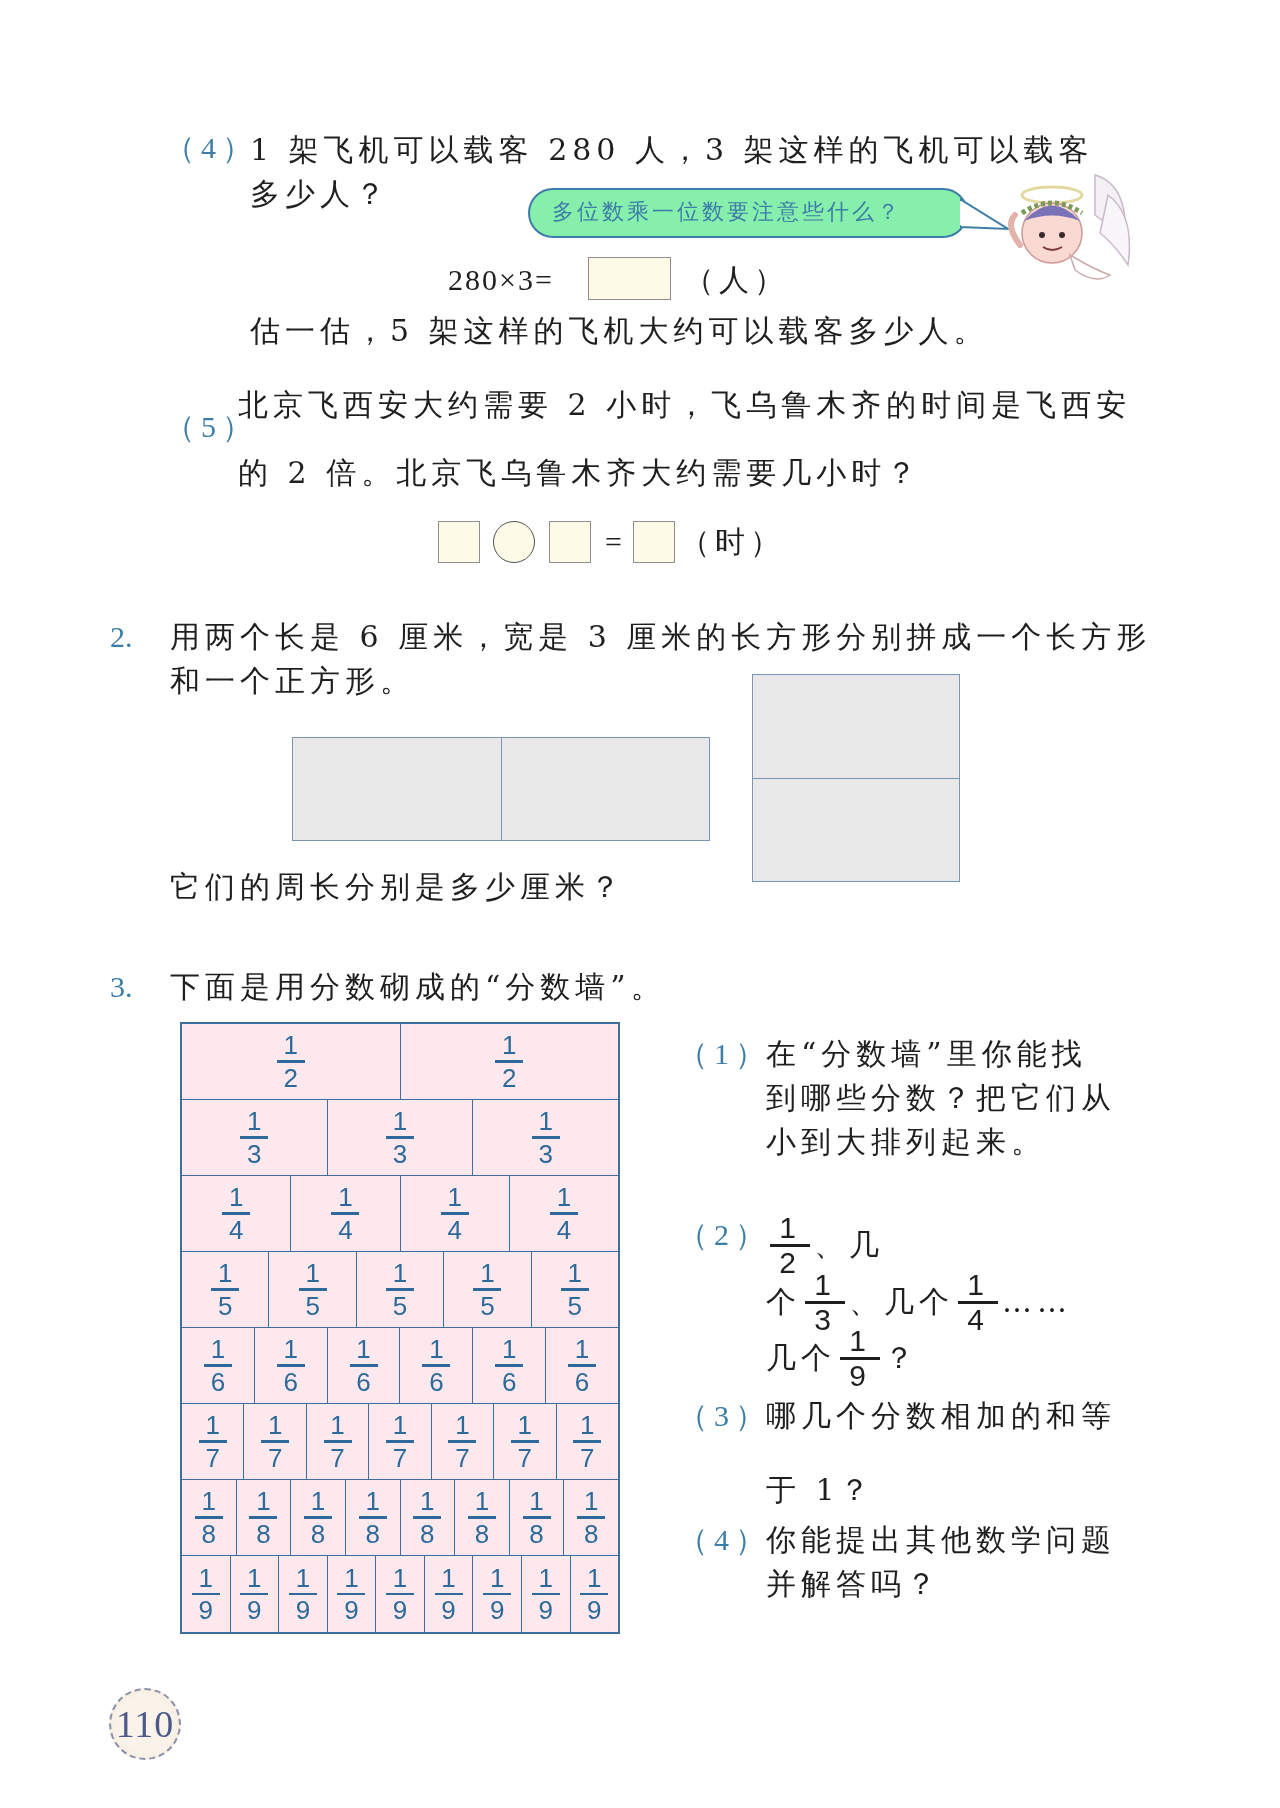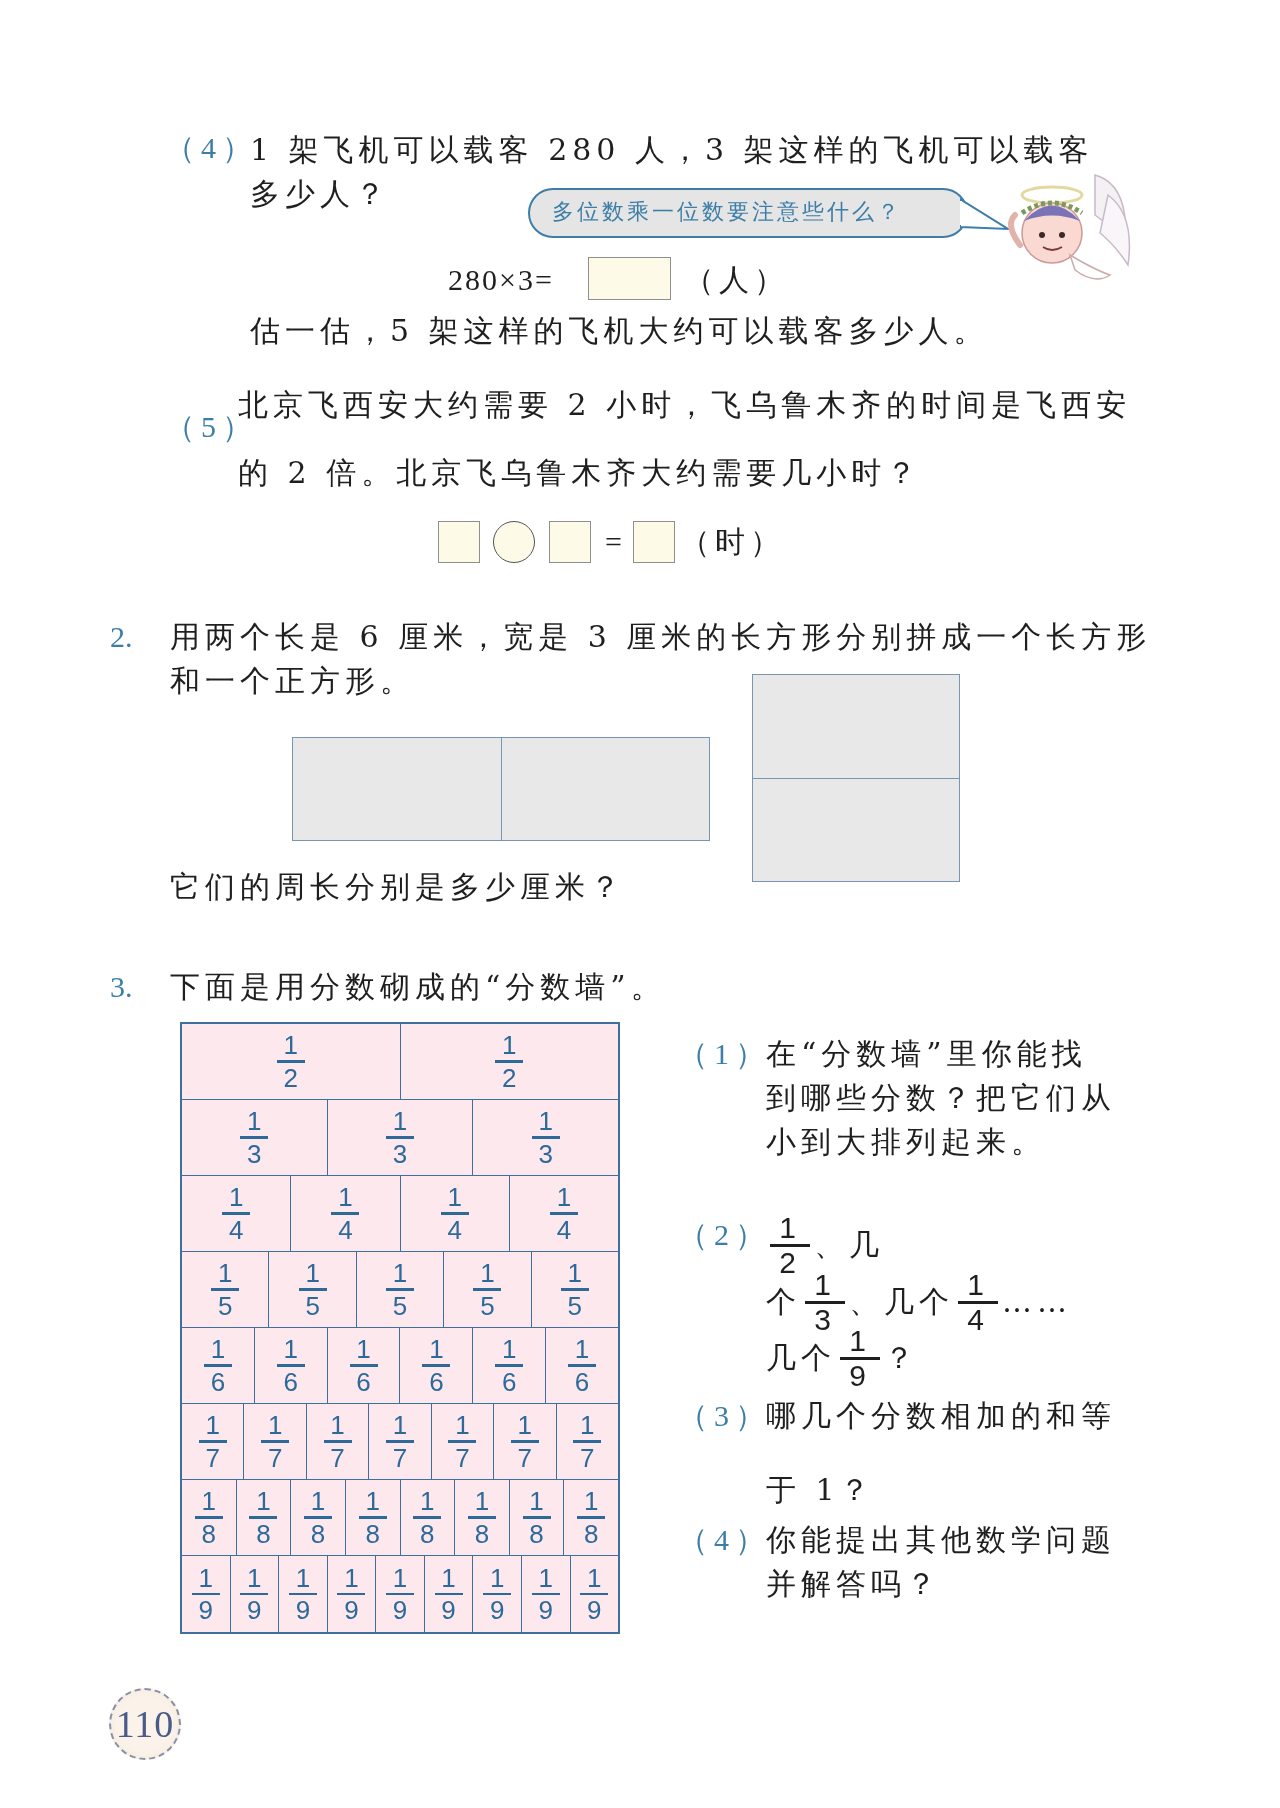--- a/index.html
+++ b/index.html
@@ -10,21 +10,21 @@
     color:#1f1f1f;
   }
   .abs { position:absolute; }
   .txt { font-size:30px; letter-spacing:5px; white-space:nowrap; line-height:44px; }
   .num-sans { font-family:Liberation Serif, serif; }
   .label { font-family:"Liberation Serif","DejaVu Serif",serif; font-size:30px; color:#3d7ea8; letter-spacing:6px; }
   .qnum { font-family:"Liberation Serif","DejaVu Serif",serif; font-size:30px; color:#3d7ea8; }
   .answer-box { background:#fdfbe8; border:1.5px solid #8f8f8f; box-sizing:border-box; }
   .answer-circle { background:#fdfbe8; border:1.5px solid #555; border-radius:50%; box-sizing:border-box; }
   .bubble {
-    border:2px solid #3d7ea8; border-radius:26px; background:#e5e5e5;
+    border:2px solid #3d7ea8; border-radius:26px; background:#86efac;
     color:#3d7ea8; font-size:22px; letter-spacing:3px; line-height:44px;
     padding:0 22px; box-sizing:border-box;
   }
   .shape-box { background:#e8e8e8; border:1.5px solid #7896b3; box-sizing:border-box; }
   .wall { border:2px solid #3f6f9c; box-sizing:border-box; background:#fde8ee; }
   .wall-row { display:flex; height:76px; border-bottom:1.5px solid #3f6f9c; box-sizing:border-box; }
   .wall-row:last-child { border-bottom:none; }
   .brick { flex:1; border-right:1.5px solid #3f6f9c; display:flex; align-items:center; justify-content:center; box-sizing:border-box; }
   .brick:last-child { border-right:none; }
   .frac { display:inline-flex; flex-direction:column; align-items:center; font-family:"Liberation Sans","DejaVu Sans",sans-serif; color:#2d6a9a; font-size:26px; line-height:28px; }

